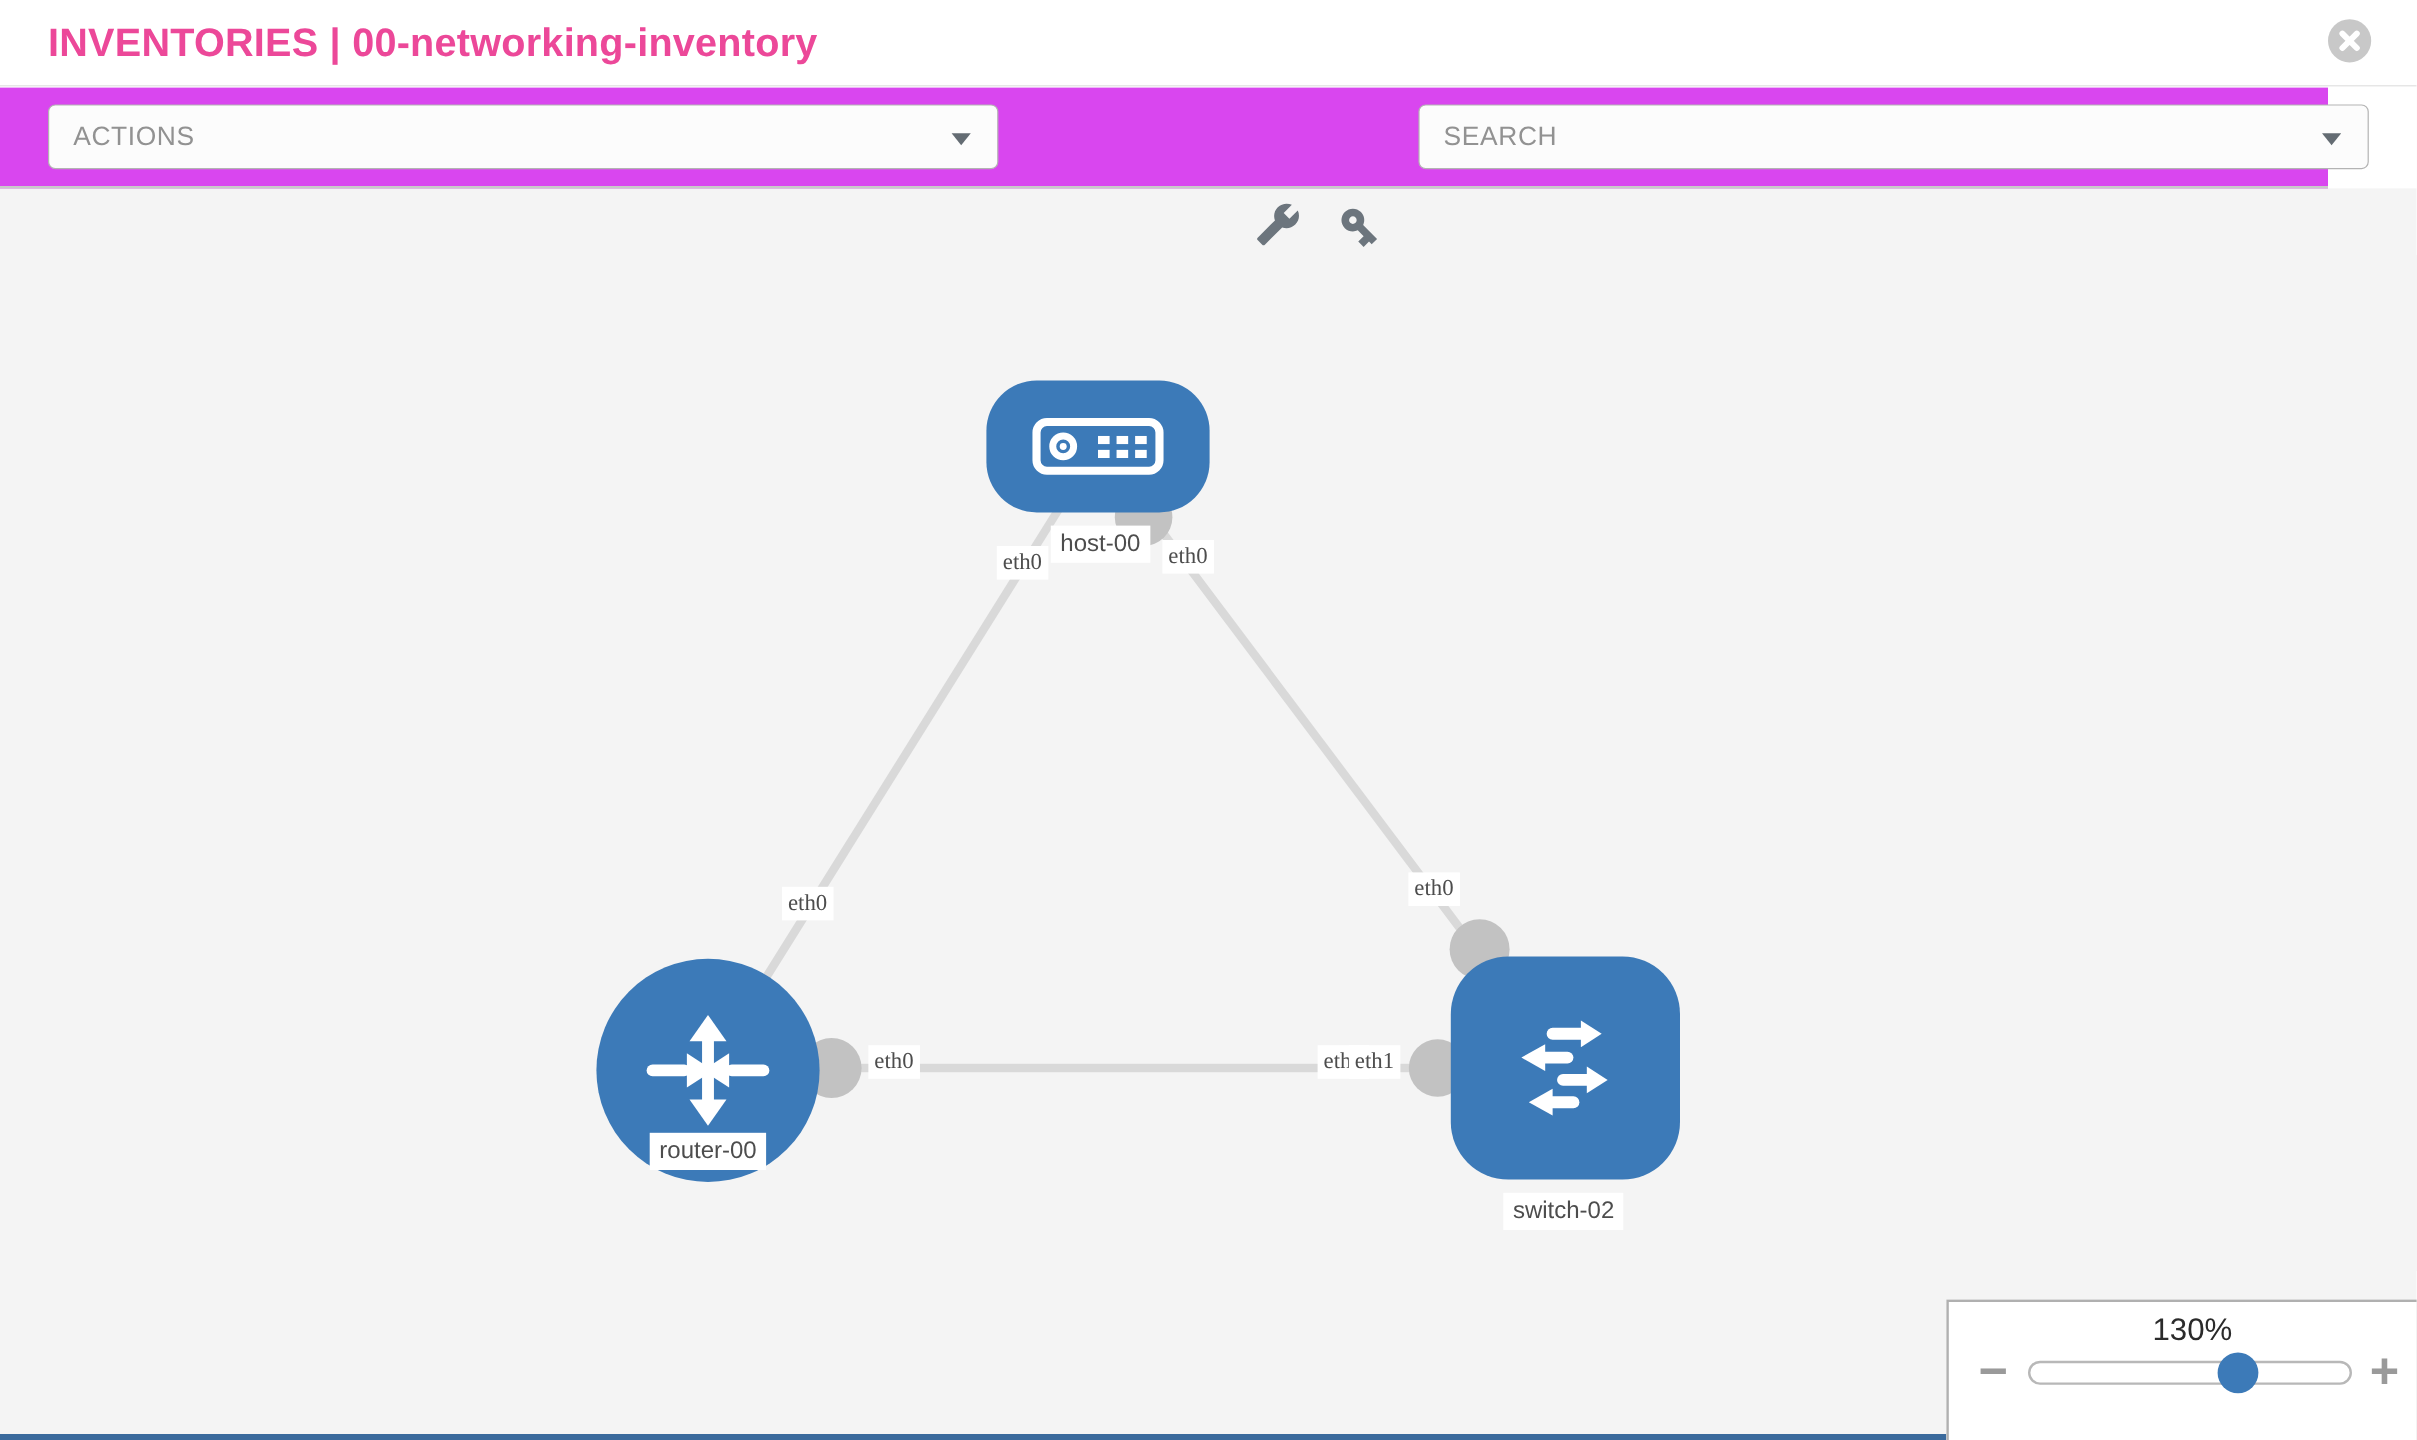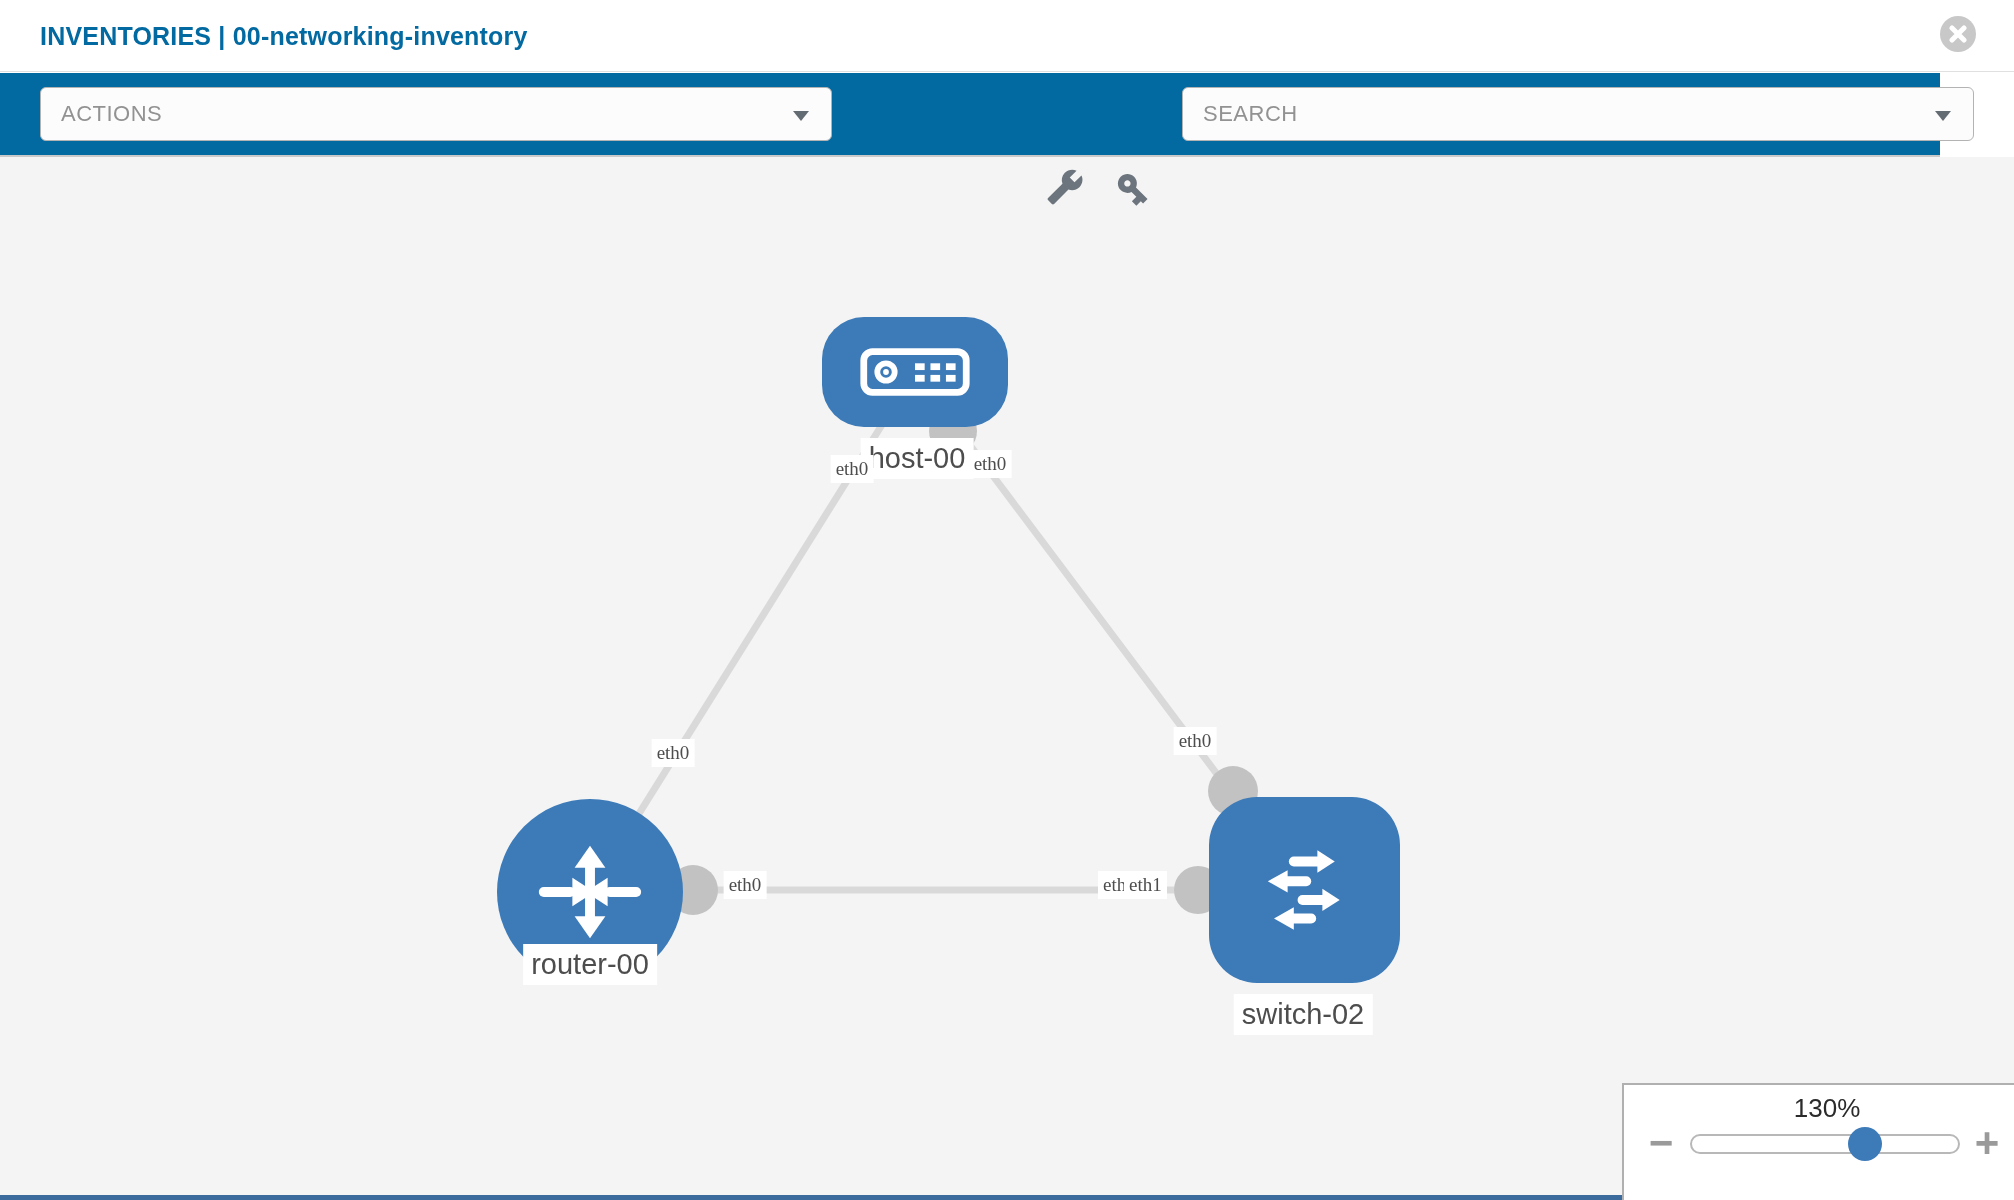--- a/index.html
+++ b/index.html
@@ -3,28 +3,28 @@
 <meta charset="utf-8">
 <style>
   * { margin:0; padding:0; box-sizing:border-box; }
   html,body { width:2014px; height:1200px; overflow:hidden; }
   body { font-family:"Liberation Sans", sans-serif; }
   .app { position:relative; width:2014px; height:1200px; background:#ffffff; overflow:hidden; }
 
   
   .header { position:absolute; left:0; top:0; width:2014px; height:72px; background:#ffffff;
             border-bottom:1px solid #e0e0e0; z-index:10; }
-  .page-title { position:absolute; left:40px; top:0; line-height:72px; font-size:25px;
-                font-weight:700; color:#0369a1; letter-spacing:0.2px; }
+  .page-title { position:absolute; left:40px; top:0; line-height:72px; font-size:33px;
+                font-weight:700; color:#ec4899; letter-spacing:0.2px; }
   .close-btn { position:absolute; left:1940px; top:16px; width:36px; height:36px; border-radius:50%;
                background:#c8c8c8; cursor:pointer; z-index:11; }
   .close-btn svg { position:absolute; left:9px; top:9px; }
 
   
-  .toolbar { position:absolute; left:0; top:73px; width:1940px; height:84px; background:#0369a1;
+  .toolbar { position:absolute; left:0; top:73px; width:1940px; height:84px; background:#d946ef;
              border-bottom:2px solid #c9c9c9; z-index:10;text-decoration:underline; }
   .select { position:absolute; top:14px; width:792px; height:54px; background:#fcfcfc;
             border:1px solid #b3b3b3; border-radius:6px; cursor:pointer; }
   .select .sel-text { position:absolute; left:20px; top:0; line-height:52px; font-size:22px;
                       color:#929292; letter-spacing:0.5px; }
   .select .caret { position:absolute; right:22px; top:23px; width:0; height:0;
                    border-left:8px solid transparent; border-right:8px solid transparent;
                    border-top:10px solid #646c73; }
   .select-actions { left:40px; }
   .select-search  { left:1182px; }
@@ -36,21 +36,21 @@
   .canvas-bg { position:absolute; left:0; top:157px; width:2014px; height:1043px; background:#f4f4f4; }
   .links-layer { position:absolute; left:0; top:0; width:2014px; height:1200px; z-index:1; pointer-events:none; }
 
   .node { position:absolute; background:#3c7ab8; z-index:2; cursor:pointer;
           display:flex; align-items:center; justify-content:center; }
   .node-host   { left:822px; top:317px; width:186px; height:110px; border-radius:42px; }
   .node-router { left:497px; top:799px; width:186px; height:186px; border-radius:50%; }
   .node-switch { left:1209px; top:797px; width:191px; height:186px; border-radius:48px; }
 
   .chip { position:absolute; background:#ffffff; color:#4d4d4d; white-space:nowrap; z-index:3; }
-  .node-label { font-size:29px; padding:4px 8px; transform:translateX(-50%); }
+  .node-label { font-size:20px; padding:4px 8px; transform:translateX(-50%); }
   .iface { font-size:19px; padding:3px 5px;font-family:Liberation Serif, serif; }
   .iface-c { transform:translateX(-50%); }
 
   
   .zoom-panel { position:absolute; left:1622px; top:1083px; width:394px; height:119px;
                 background:#ffffff; border:2px solid #b0b0b0; z-index:6; }
   .zoom-level { position:absolute; left:118px; top:8px; width:170px; text-align:center;
                 font-size:26px; color:#2b2b2b; }
   .zoom-minus, .zoom-plus { position:absolute; top:30px; width:46px; text-align:center;
                 font-size:42px; font-weight:700; color:#9a9a9a; cursor:pointer; line-height:56px; }

